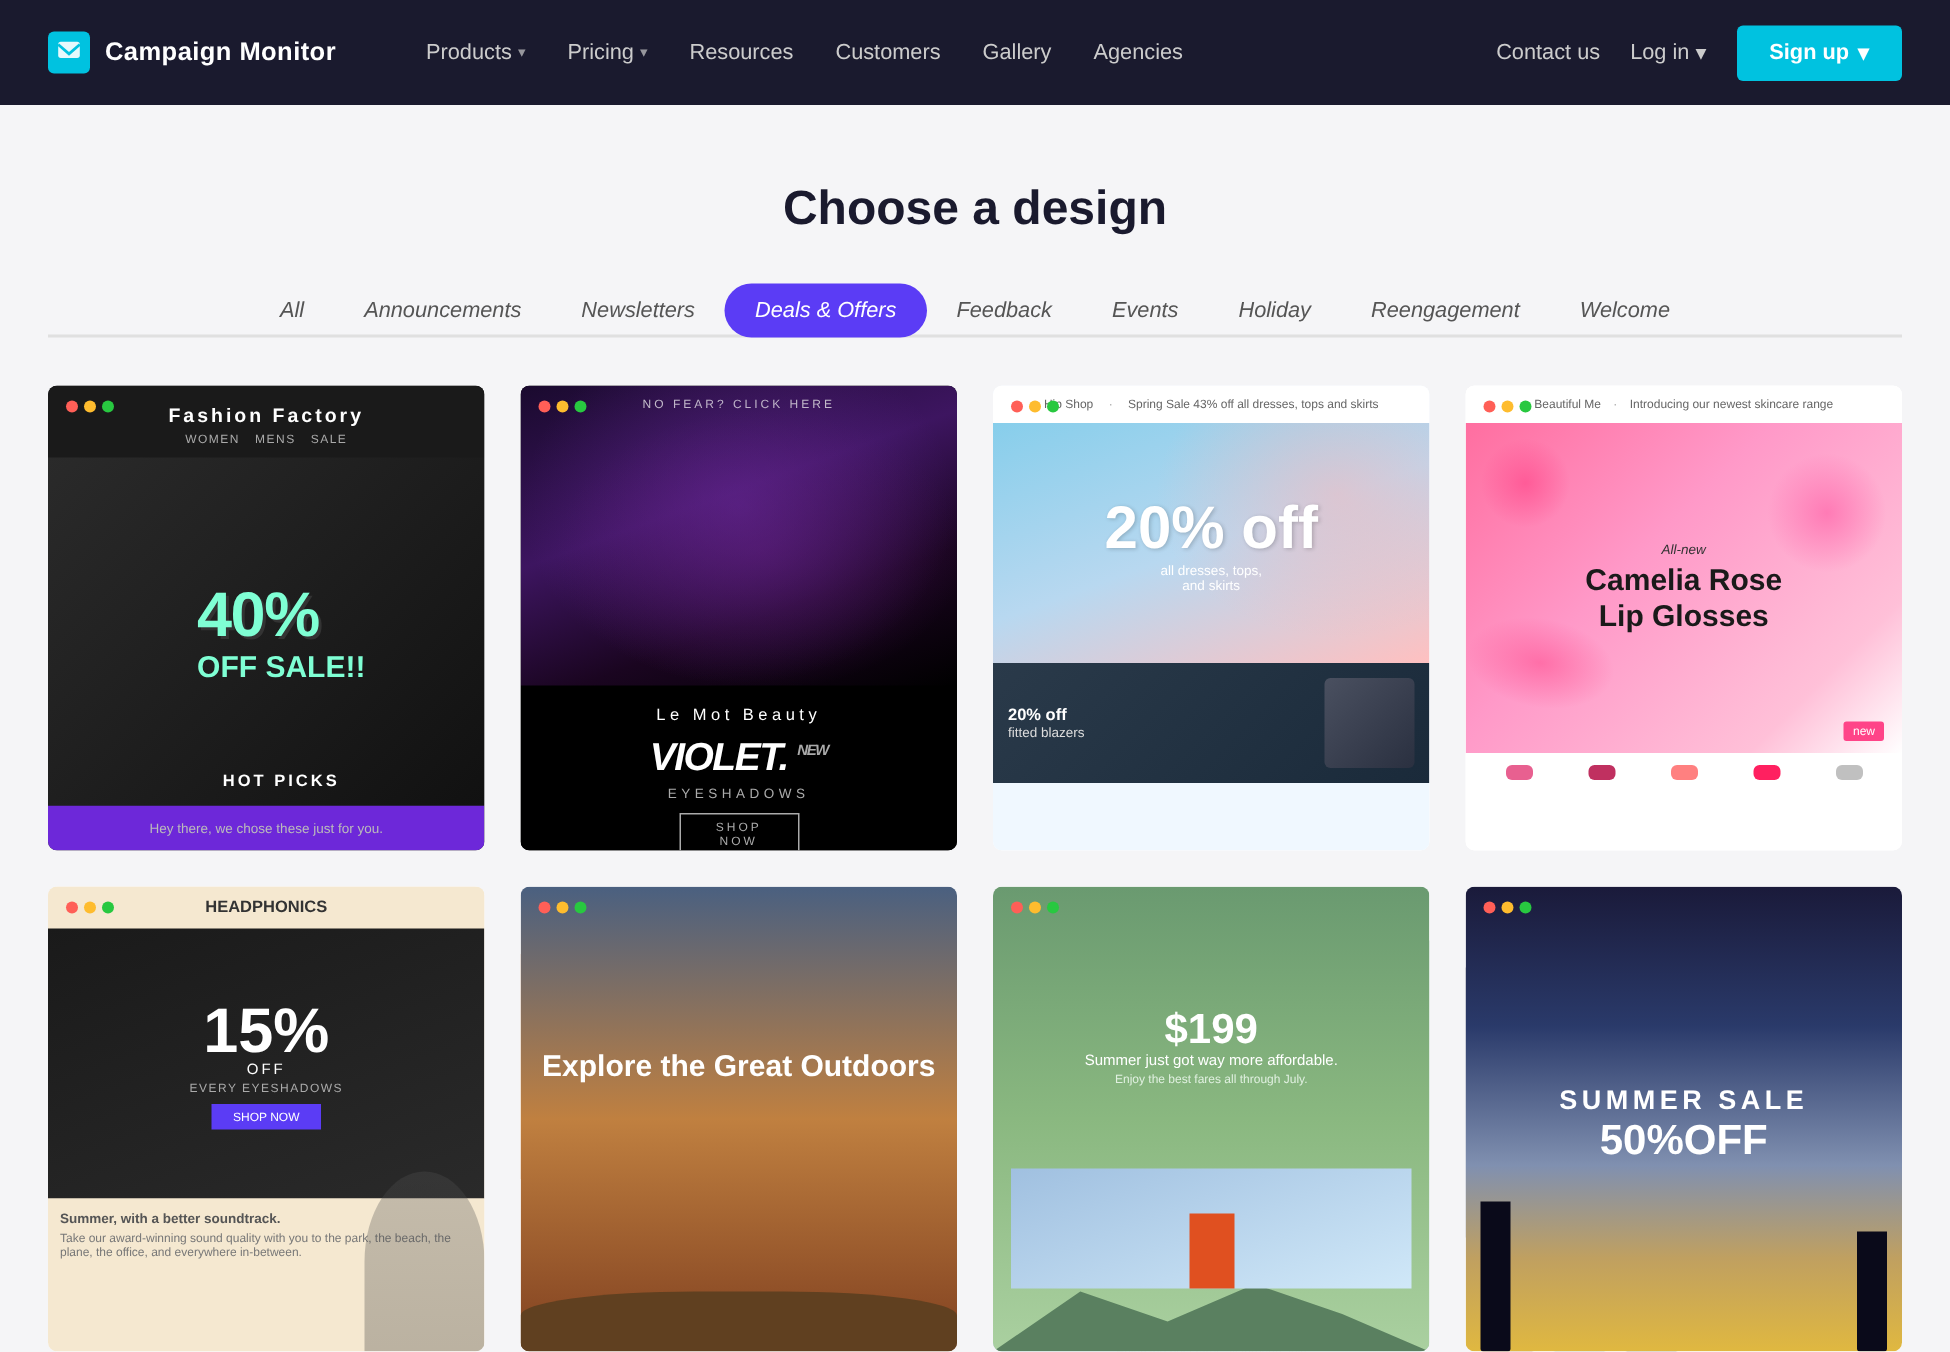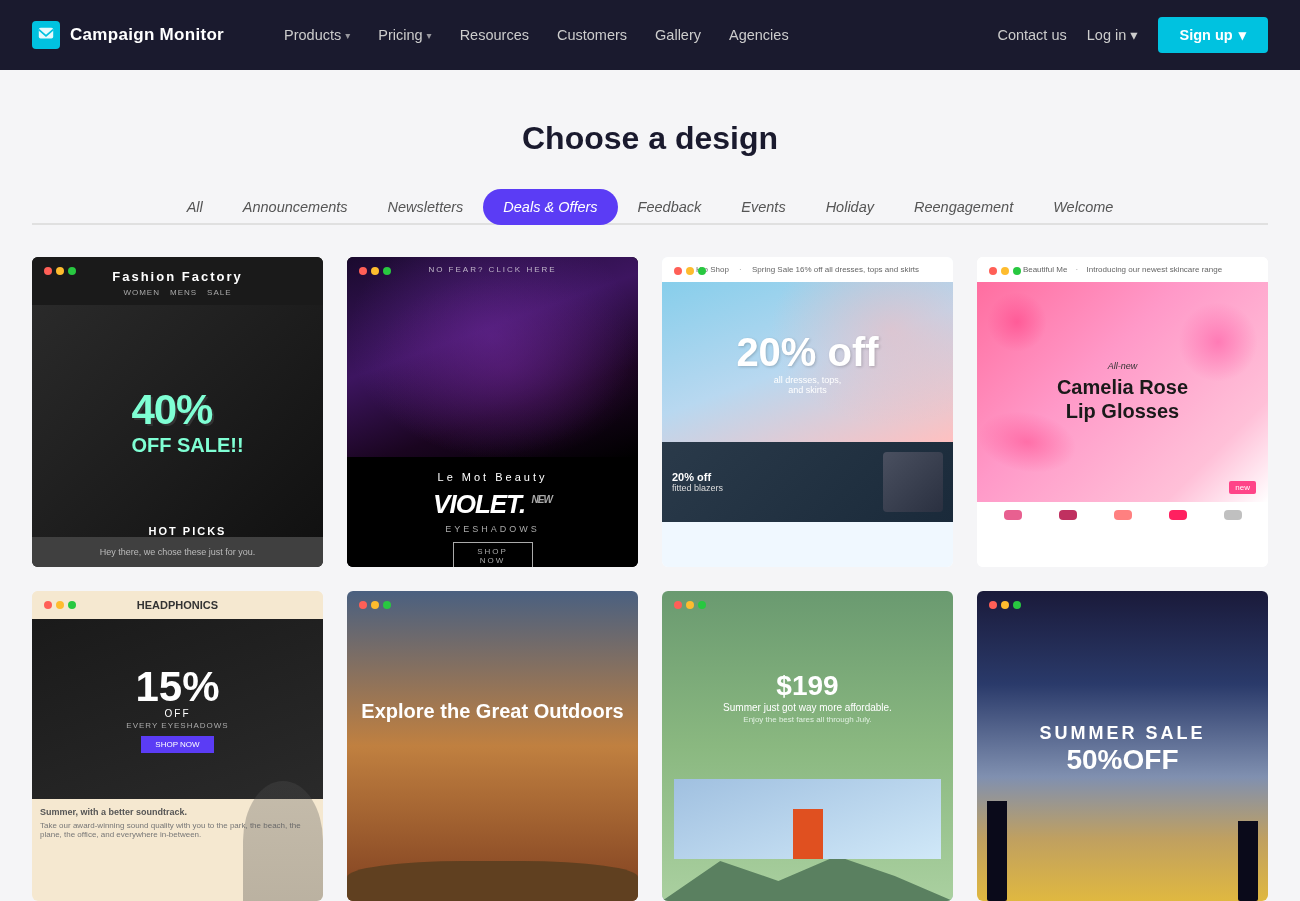--- a/index.html
+++ b/index.html
@@ -151,28 +151,28 @@
     }
     .fashion-sale {
       font-size: 42px;
       font-weight: 900;
       color: #7fffd4;
       text-shadow: 2px 2px 0 #333;
       letter-spacing: -1px;
     }
     .fashion-off {
       position: absolute;
-      bottom: 0;
+      bottom: 10px;
       color: white;
       font-weight: 800;
       font-size: 11px;
       letter-spacing: 2px;
     }
     .fashion-footer {
-      background: #404040;
+      background: #6d28d9;
       width: 100%;
       padding: 10px;
       text-align: center;
     }
     .fashion-footer-text { color: #bbb; font-size: 9px; }
 
     
     .card-violet {
       background: #000;
     }
@@ -416,21 +416,21 @@
     <div class="template-card">
       <div class="card-dots">
         <div class="dot dot-red"></div>
         <div class="dot dot-yellow"></div>
         <div class="dot dot-green"></div>
       </div>
       <div class="card-img card-spring">
         <div class="spring-header">
           <span>Hip Shop</span>
           <span style="margin:0 8px;color:#aaa;">·</span>
-          <span>Spring Sale 16% off all dresses, tops and skirts</span>
+          <span>Spring Sale 43% off all dresses, tops and skirts</span>
         </div>
         <div class="spring-hero">
 
           <div style="position:absolute;inset:0;background:linear-gradient(160deg,#87ceeb 0%,#b8d8f0 50%,#ffc0c0 100%);"></div>
           <div style="position:absolute;top:0;right:0;bottom:0;left:30%;background:radial-gradient(ellipse at 70% 30%, rgba(255,180,180,0.5) 0%, transparent 60%);"></div>
           <div style="position:relative;z-index:1;text-align:center;">
             <div style="font-size:40px;font-weight:900;color:white;text-shadow:1px 1px 3px rgba(0,0,0,0.2);">20% off</div>
             <div style="color:white;font-size:9px;">all dresses, tops,</div>
             <div style="color:white;font-size:9px;">and skirts</div>
           </div>

